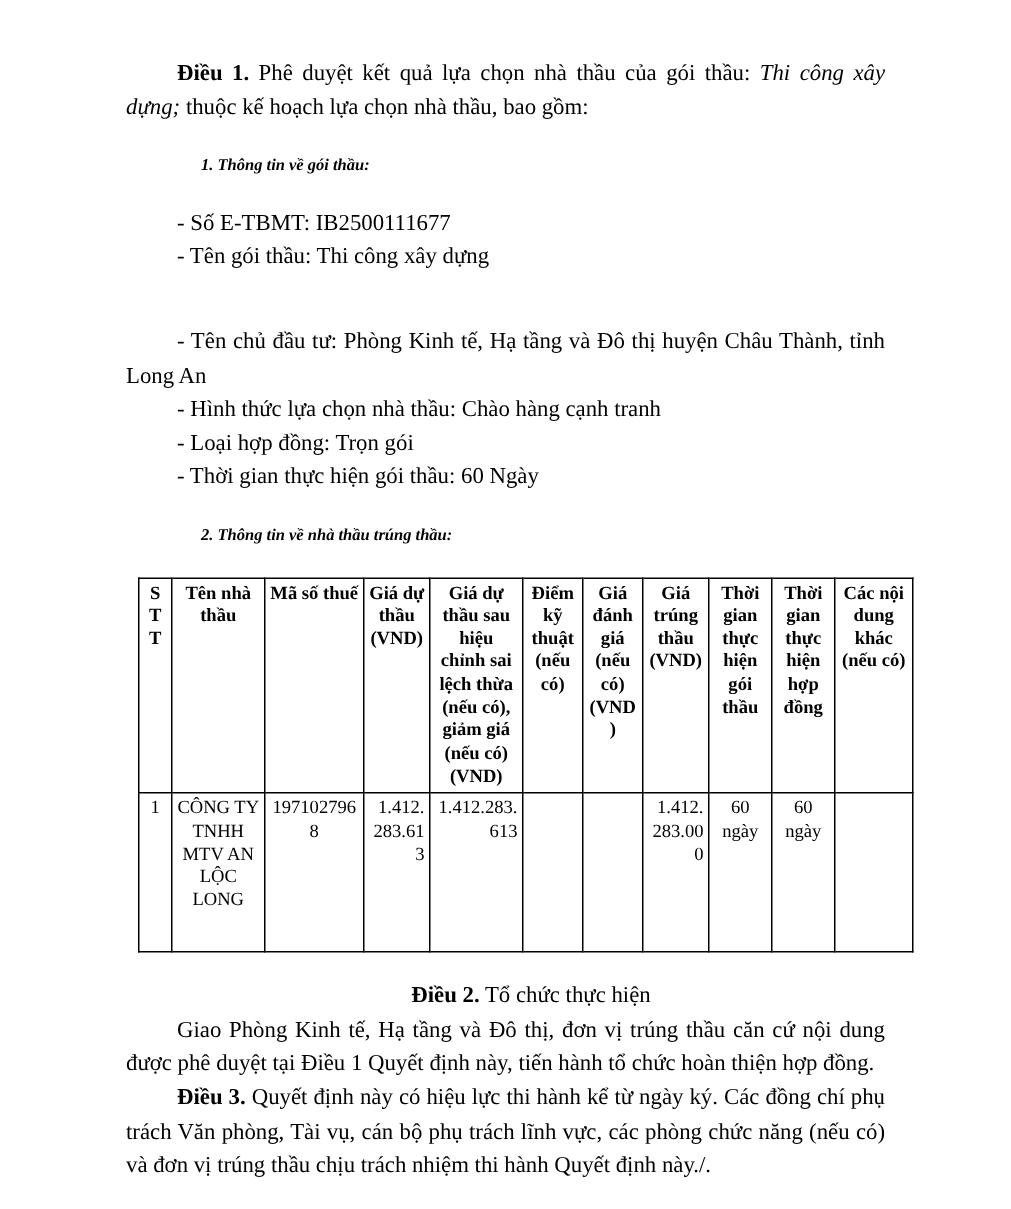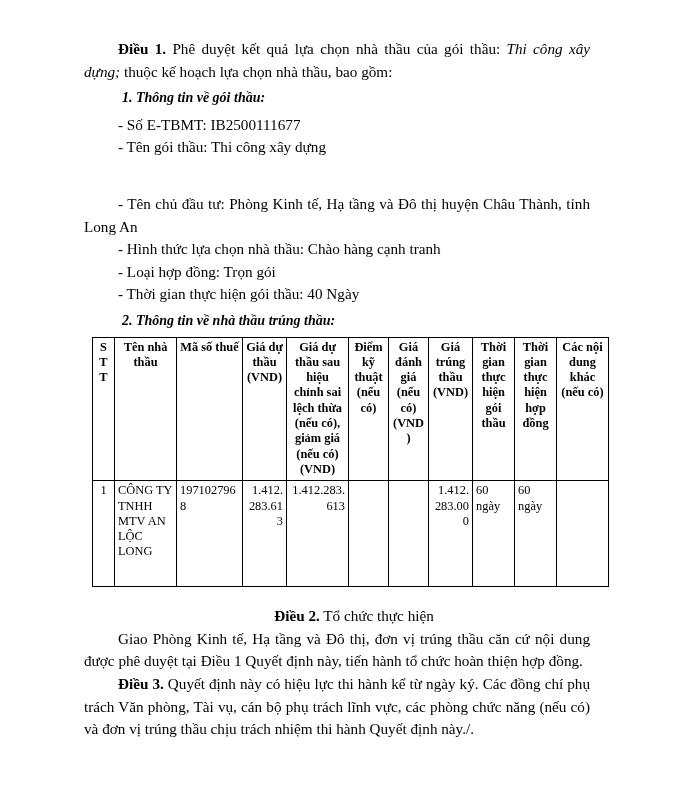--- a/index.html
+++ b/index.html
@@ -32,26 +32,26 @@
     text-justify: inter-word;
     margin: 0;
   }
   .para.indent { text-indent: 34px; }
   .para.hang   { padding-left: 34px; text-indent: 0; text-align: center; }
 
   .b   { font-weight: bold; }
   .i   { font-style: italic; }
 
   .sec-head {
-    font-size: 14px;
+    font-size: 11px;
     line-height: 22.6px;
     font-weight: bold;
     font-style: italic;
     padding-left: 34px;
-    margin: 4px;
+    margin: 16px;
   }
 
   .bullet-line {
     font-size: 15.2px;
     line-height: 22.6px;
     padding-left: 34px;
     margin: 0;
     text-align: justify;
   }
   .bullet-line.wrapspan {
@@ -75,21 +75,21 @@
     line-height: 15.3px;
     word-wrap: break-word;
     overflow-wrap: break-word;
   }
   table.tbl th {
     font-weight: bold;
     text-align: center;
   }
   table.tbl td.body-cell {
     font-weight: normal;
-    text-align: left;
+    text-align: center;
     height: 100px;
   }
   table.tbl td.num  { text-align: center; }
   table.tbl td.rt   { text-align: right; }
 
   
   col.c0 { width: 22px; }
   col.c1 { width: 62px; }
   col.c2 { width: 66px; }
   col.c3 { width: 44px; }
@@ -112,21 +112,21 @@
 
   <p class="para indent"><span class="b">Điều 1.</span><span> Phê duyệt kết quả lựa chọn nhà thầu của gói thầu: </span><span class="i">Thi công xây dựng;</span><span> thuộc kế hoạch lựa chọn nhà thầu, bao gồm:</span></p>
 
   <p class="sec-head">1. Thông tin về gói thầu:</p>
 
   <p class="bullet-line">- Số E-TBMT: IB2500111677</p>
   <p class="bullet-line">- Tên gói thầu: Thi công xây dựng</p>
   <p class="bullet-line wrapspan">- Tên chủ đầu tư: Phòng Kinh tế, Hạ tầng và Đô thị huyện Châu Thành, tỉnh Long An</p>
   <p class="bullet-line">- Hình thức lựa chọn nhà thầu: Chào hàng cạnh tranh</p>
   <p class="bullet-line">- Loại hợp đồng: Trọn gói</p>
-  <p class="bullet-line">- Thời gian thực hiện gói thầu: 40 Ngày</p>
+  <p class="bullet-line">- Thời gian thực hiện gói thầu: 60 Ngày</p>
 
   <p class="sec-head">2. Thông tin về nhà thầu trúng thầu:</p>
 
   <div class="tbl-wrap">
     <table class="tbl">
       <colgroup>
         <col class="c0">
           <col class="c1">
           <col class="c2">
           <col class="c3">

